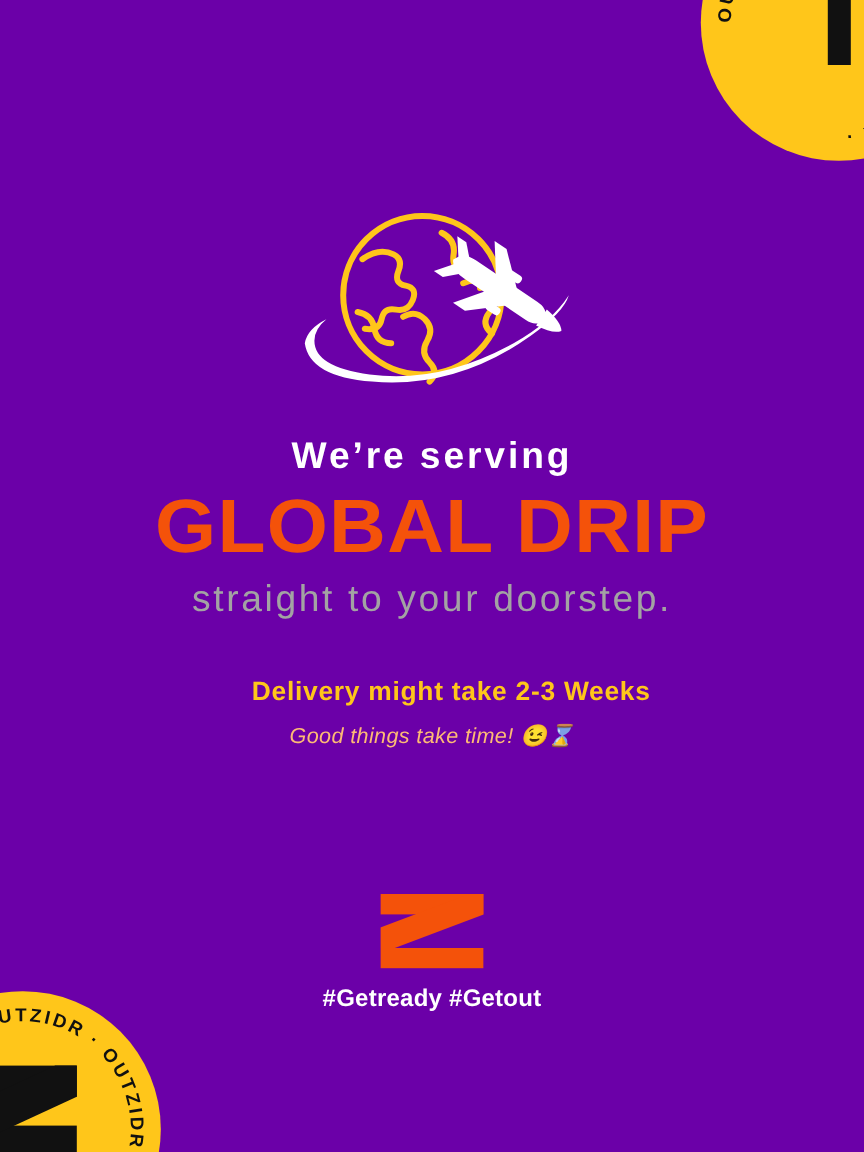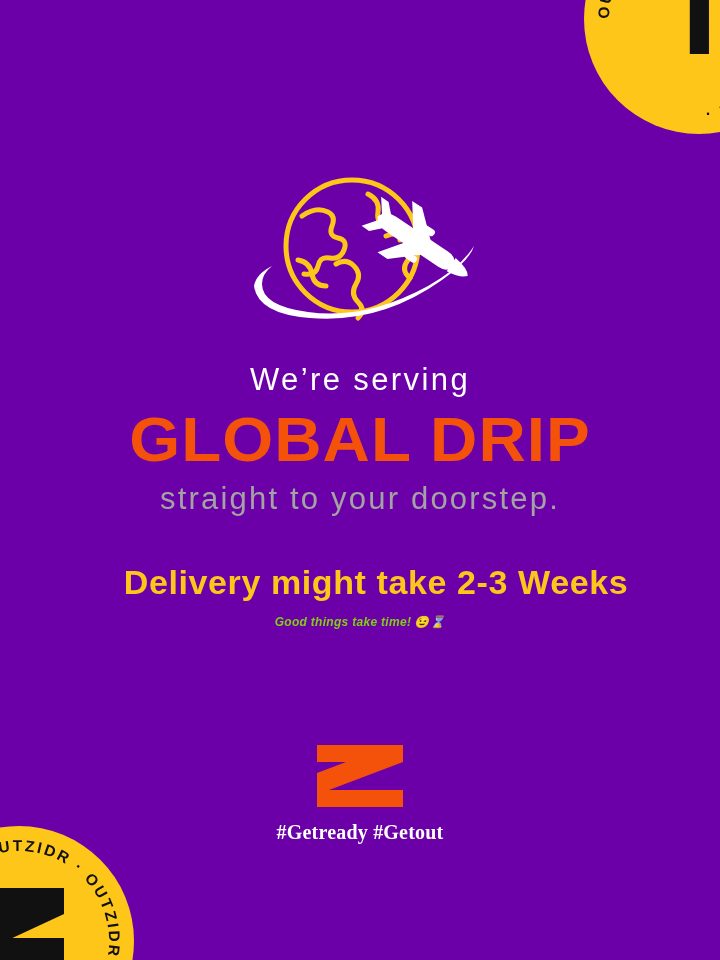--- a/index.html
+++ b/index.html
@@ -34,21 +34,21 @@
   
   .copy {
     position:absolute;
     left:0; right:0;
     top:362px;
     text-align:center;
   }
   .line-serving {
     color:#FFFFFF;
     font-size:31px;
-    font-weight:400;
+    font-weight:700;
     letter-spacing:2.4px;
     line-height:1.18;
   }
   .line-headline {
     color:#F4520A;
     font-size:63px;
     font-weight:bold;
     letter-spacing:1px;
     line-height:1.12;
     margin-top:5px;
@@ -58,50 +58,49 @@
   .line-straight {
     color:#a3a3a3;
     font-size:31px;
     font-weight:300;
     letter-spacing:2.2px;
     line-height:1.2;
     margin-top:6px;
   }
   .line-delivery {
     color:#FFC61A;
-    font-size:34px;
+    font-size:22px;
     font-weight:bold;
     letter-spacing:0.6px;
     margin-top:46px;
     padding-left:32px;
   }
   .line-note {
-    color:#84cc16;
-    font-size:12px;
-    font-weight:bold;
+    color:#fdba74;
+    font-size:18px;
+    font-weight:normal;
     font-style:italic;
     letter-spacing:0.3px;
     margin-top:13px;
   }
 
   
   .footer {
     position:absolute;
     left:0; right:0;
     top:745px;
     text-align:center;
   }
   .zmark { width:86px; height:62px; display:block; margin:0 auto; }
   .hashtags {
     color:#FFFFFF;
     font-size:20px;
     font-weight:bold;
     letter-spacing:0.2px;
     margin-top:14px;
-    font-family:Liberation Serif, serif;
   }
 </style>
 </head>
 <body>
 
 <div class="badge badge-tr">
   <svg viewBox="0 0 230 230" aria-hidden="true">
     <defs>
       <path id="ringTR" d="M115,115 m-90,0 a90,90 0 1,1 180,0 a90,90 0 1,1 -180,0"></path>
     </defs>

